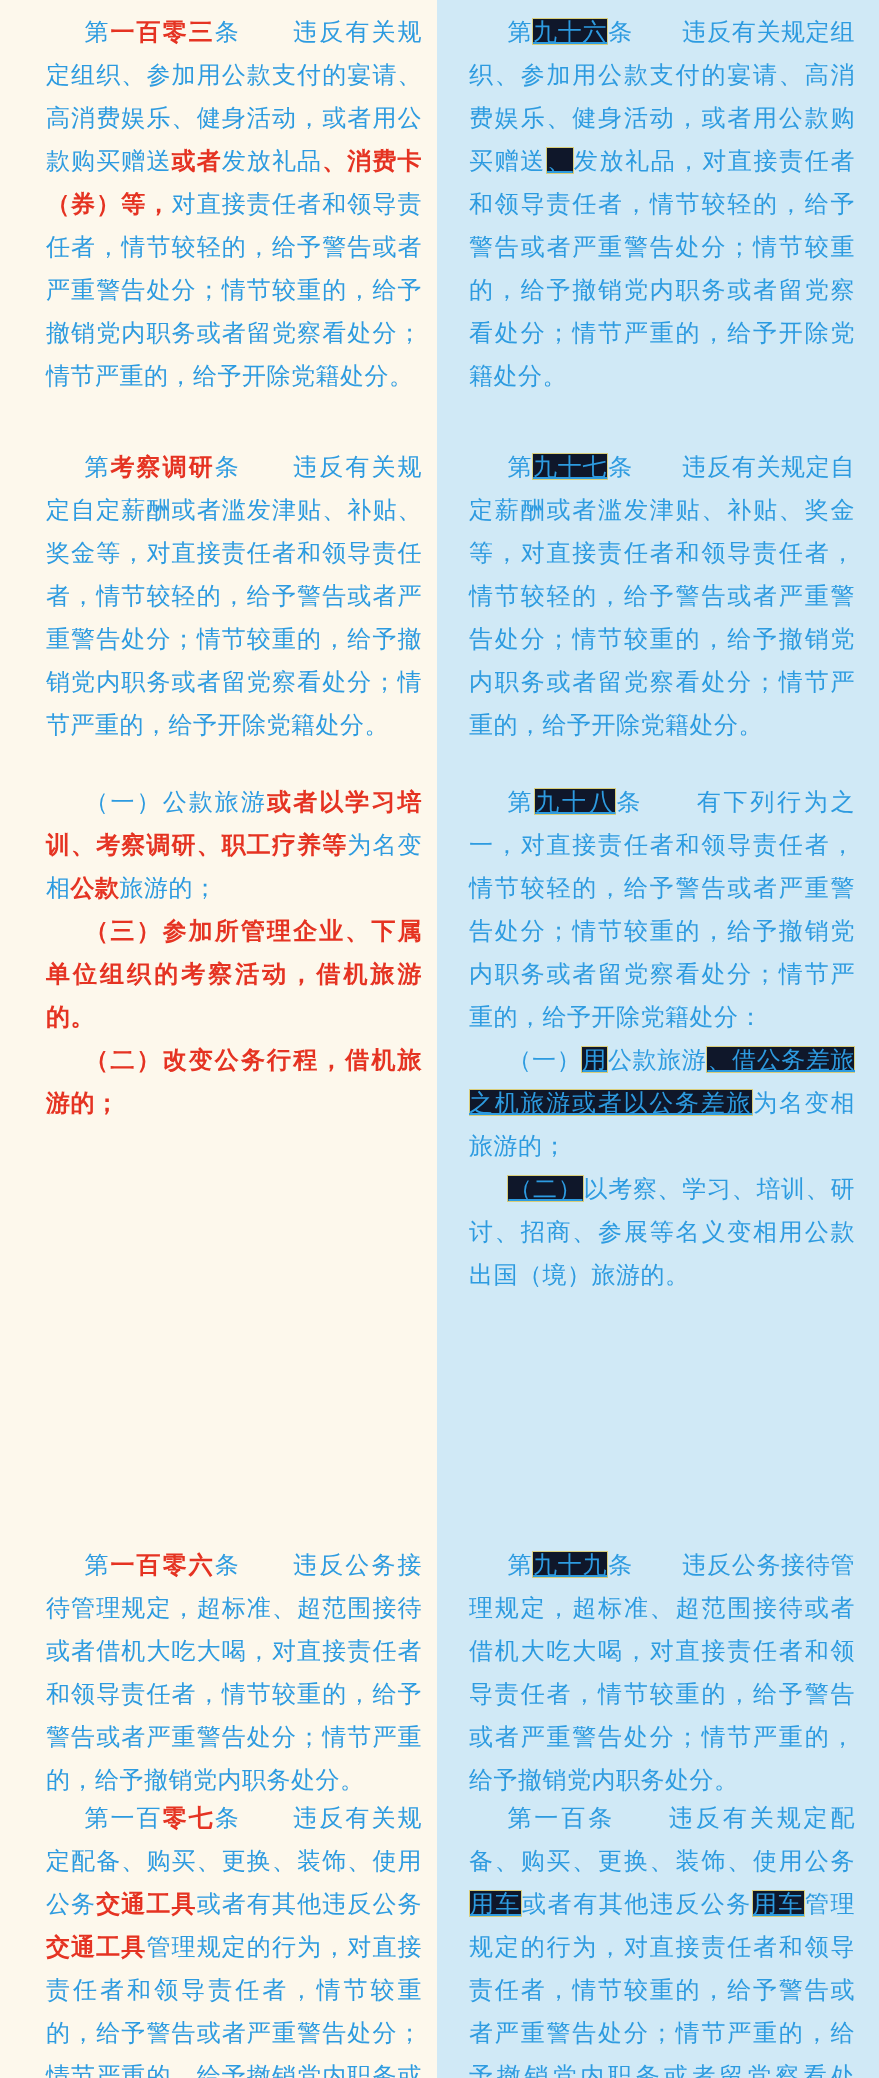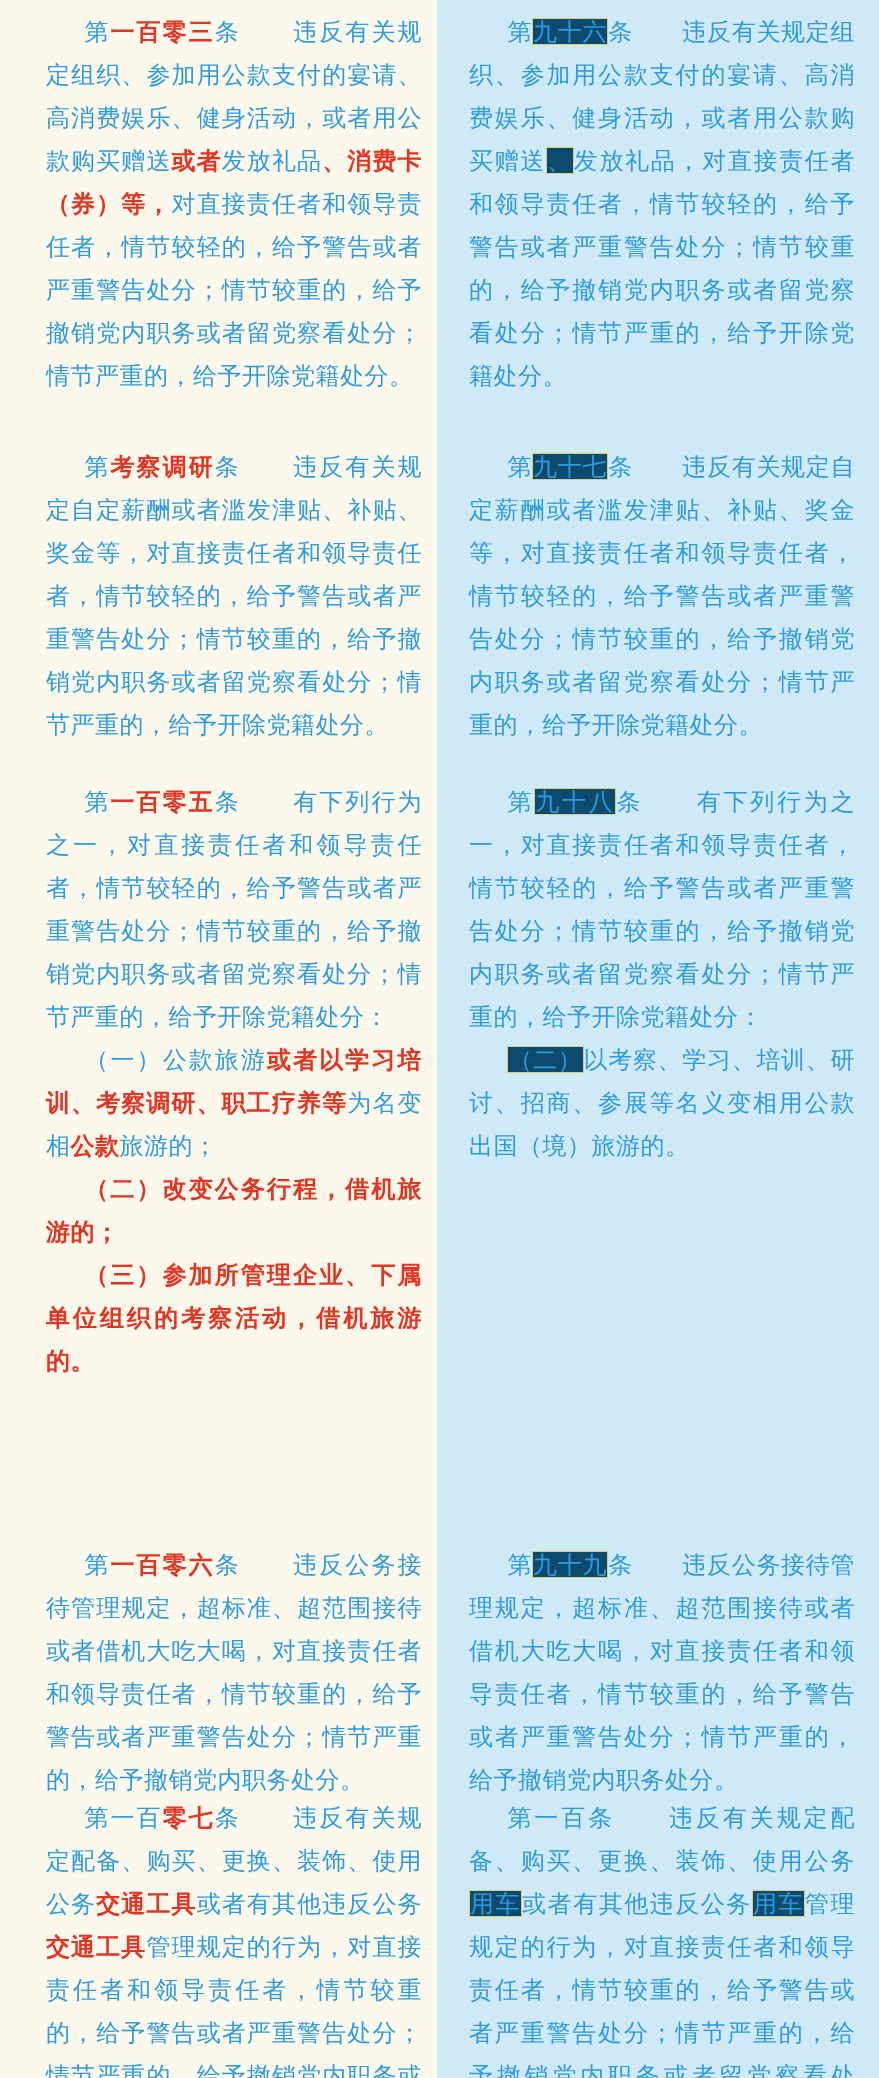--- a/index.html
+++ b/index.html
@@ -50,60 +50,61 @@
     line-height: 43px;
     color: #2D9BE0;
     text-align: justify;
     text-indent: 1.6em;
     letter-spacing: 0.5px;
   }
   .seg-b { color: #2D9BE0; }
   .seg-r { color: #E53322; font-weight: bold; }
   .seg-h {
     color: #2D9BE0;
-    background: #0c4a6e;
+    background: #0f172a;
     box-shadow: inset 0 0 0 1px #D9CE7A;
     padding: 0 1px;
+    text-decoration: underline;
   }
 </style>
 </head>
 <body>
 
 <div class="page">
 
   <div class="col col-left">
     <section class="article pos-0">
         <p class="para"><span class="seg-b">第</span><span class="seg-r">一百零三</span><span class="seg-b">条　　违反有关规定组织、参加用公款支付的宴请、高消费娱乐、健身活动，或者用公款购买赠送</span><span class="seg-r">或者</span><span class="seg-b">发放礼品</span><span class="seg-r">、消费卡（券）等，</span><span class="seg-b">对直接责任者和领导责任者，情节较轻的，给予警告或者严重警告处分；情节较重的，给予撤销党内职务或者留党察看处分；情节严重的，给予开除党籍处分。</span></p>
       </section>
     <section class="article pos-1">
         <p class="para"><span class="seg-b">第</span><span class="seg-r">考察调研</span><span class="seg-b">条　　违反有关规定自定薪酬或者滥发津贴、补贴、奖金等，对直接责任者和领导责任者，情节较轻的，给予警告或者严重警告处分；情节较重的，给予撤销党内职务或者留党察看处分；情节严重的，给予开除党籍处分。</span></p>
       </section>
     <section class="article pos-2">
-        <p class="para"><span class="seg-b">第</span><span class="seg-r">一百零五</span><span class="seg-b">条　　有下列行为之一，对直接责任者和领导责任者，情节较轻的，给予警告或者严重警告处分；情节较重的，给予撤销党内职务或者留党察看处分；情节严重的，给予开除党籍处分：</span></p>
         <p class="para"><span class="seg-b">（一）公款旅游</span><span class="seg-r">或者以学习培训、考察调研、职工疗养等</span><span class="seg-b">为名变相</span><span class="seg-r">公款</span><span class="seg-b">旅游的；</span></p>
+        <p class="para"><span class="seg-r">（三）参加所管理企业、下属单位组织的考察活动，借机旅游的。</span></p>
         <p class="para"><span class="seg-r">（二）改变公务行程，借机旅游的；</span></p>
-        <p class="para"><span class="seg-r">（三）参加所管理企业、下属单位组织的考察活动，借机旅游的。</span></p>
       </section>
     <section class="article pos-3">
         <p class="para"><span class="seg-b">第</span><span class="seg-r">一百零六</span><span class="seg-b">条　　违反公务接待管理规定，超标准、超范围接待或者借机大吃大喝，对直接责任者和领导责任者，情节较重的，给予警告或者严重警告处分；情节严重的，给予撤销党内职务处分。</span></p>
       </section>
     <section class="article pos-4">
         <p class="para"><span class="seg-b">第一百</span><span class="seg-r">零七</span><span class="seg-b">条　　违反有关规定配备、购买、更换、装饰、使用公务</span><span class="seg-r">交通工具</span><span class="seg-b">或者有其他违反公务</span><span class="seg-r">交通工具</span><span class="seg-b">管理规定的行为，对直接责任者和领导责任者，情节较重的，给予警告或者严重警告处分；情节严重的，给予撤销党内职务或者留党察看处分。</span></p>
       </section>
   </div>
 
   <div class="col col-right">
     <section class="article pos-0">
         <p class="para"><span class="seg-b">第</span><span class="seg-h">九十六</span><span class="seg-b">条　　违反有关规定组织、参加用公款支付的宴请、高消费娱乐、健身活动，或者用公款购买赠送</span><span class="seg-h">、</span><span class="seg-b">发放礼品，对直接责任者和领导责任者，情节较轻的，给予警告或者严重警告处分；情节较重的，给予撤销党内职务或者留党察看处分；情节严重的，给予开除党籍处分。</span></p>
       </section>
     <section class="article pos-1">
         <p class="para"><span class="seg-b">第</span><span class="seg-h">九十七</span><span class="seg-b">条　　违反有关规定自定薪酬或者滥发津贴、补贴、奖金等，对直接责任者和领导责任者，情节较轻的，给予警告或者严重警告处分；情节较重的，给予撤销党内职务或者留党察看处分；情节严重的，给予开除党籍处分。</span></p>
       </section>
     <section class="article pos-2">
         <p class="para"><span class="seg-b">第</span><span class="seg-h">九十八</span><span class="seg-b">条　　有下列行为之一，对直接责任者和领导责任者，情节较轻的，给予警告或者严重警告处分；情节较重的，给予撤销党内职务或者留党察看处分；情节严重的，给予开除党籍处分：</span></p>
+        <p class="para"><span class="seg-b">（一）</span><span class="seg-h">用</span><span class="seg-b">公款旅游</span><span class="seg-h">、借公务差旅之机旅游或者以公务差旅</span><span class="seg-b">为名变相旅游的；</span></p>
         <p class="para"><span class="seg-h">（二）</span><span class="seg-b">以考察、学习、培训、研讨、招商、参展等名义变相用公款出国（境）旅游的。</span></p>
       </section>
     <section class="article pos-3">
         <p class="para"><span class="seg-b">第</span><span class="seg-h">九十九</span><span class="seg-b">条　　违反公务接待管理规定，超标准、超范围接待或者借机大吃大喝，对直接责任者和领导责任者，情节较重的，给予警告或者严重警告处分；情节严重的，给予撤销党内职务处分。</span></p>
       </section>
     <section class="article pos-4">
         <p class="para"><span class="seg-b">第一百条　　违反有关规定配备、购买、更换、装饰、使用公务</span><span class="seg-h">用车</span><span class="seg-b">或者有其他违反公务</span><span class="seg-h">用车</span><span class="seg-b">管理规定的行为，对直接责任者和领导责任者，情节较重的，给予警告或者严重警告处分；情节严重的，给予撤销党内职务或者留党察看处分。</span></p>
       </section>
   </div>
 

